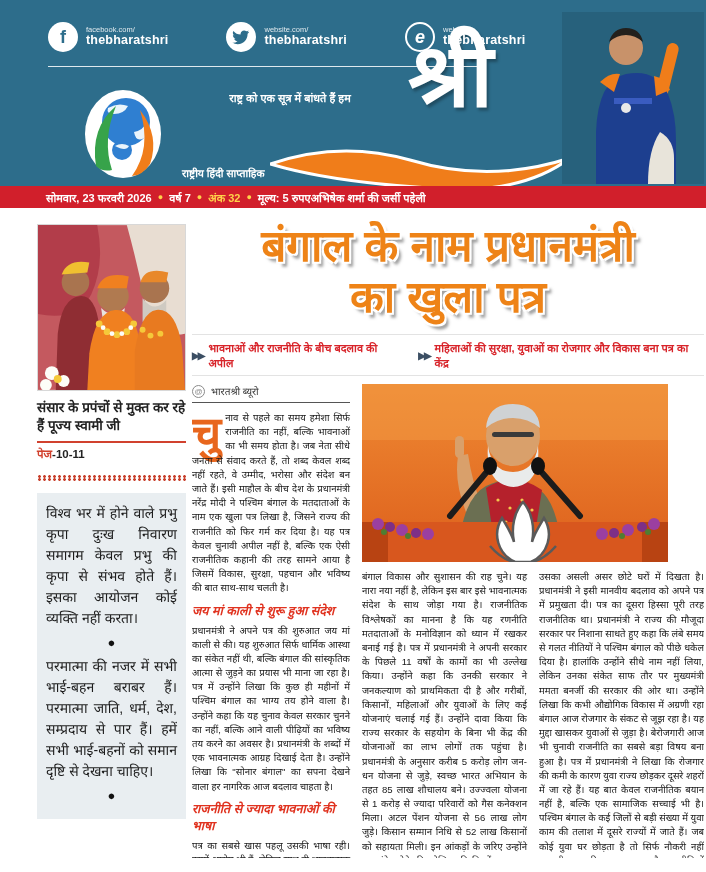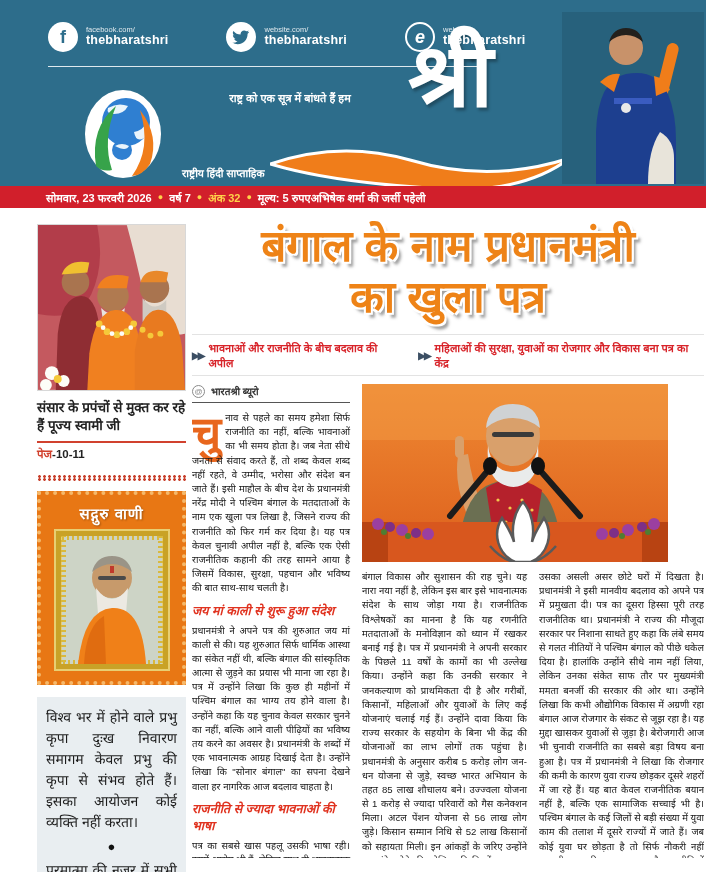--- a/index.html
+++ b/index.html
@@ -65,21 +65,21 @@
   .kicker { display:flex; align-items:center; gap:5px; color:#d8242a; font-weight:bold; font-size:11px; }
   .kicker .arrows { color:#3b4e63; font-size:10px; letter-spacing:-2px; }
 
   .article { margin-top:8px; display:flex; gap:12px; }
   .art-col1 { width:158px; flex:none; }
   .art-right { width:342px; flex:none; }
   .byline { display:flex; align-items:center; gap:6px; padding-bottom:4px; border-bottom:1px solid #555;
             margin-bottom:8px; }
   .byline-icon { width:13px; height:13px; border-radius:50%; border:1.3px solid #8a8a8a; color:#8a8a8a;
                  font-size:8px; display:flex; align-items:center; justify-content:center; }
-  .byline-text { font-size:10px; font-weight:bold; color:#333; }
+  .byline-text { font-size:10px; font-weight:normal; color:#333; }
   .art-p { font-size:9.6px; line-height:1.48; text-align:justify; color:#191919; margin-bottom:6px; }
   .art-h { font-size:12.5px; font-weight:bold; color:#e03320; margin:4px 0 5px;font-style:italic; }
   .dropcap { float:left; font-size:46px; line-height:.82; font-weight:bold; color:#e8661d;
              padding:4px 4px 0 0; }
   .modi-photo { width:306px; height:178px; display:block; margin-bottom:8px; }
   .art-two-cols { display:flex; gap:12px; }
   .art-col2, .art-col3 { width:165px; flex:none; }
   .clip { overflow:hidden; height:474px; }
 </style>
 </head>
@@ -206,36 +206,20 @@
             <circle cx="8" cy="162" r="6"></circle>
         </g>
         <circle cx="20" cy="156" r="4" fill="#f5c93a"></circle>
       </svg>
     </div>
     <div class="side-headline">संसार के प्रपंचों से मुक्त कर रहे हैं पूज्य स्वामी जी</div>
     <div class="side-rule"></div>
     <div class="page-ref"><span class="red">पेज</span><span>-10-11</span></div>
     <div class="zigzag"></div>
 
-    <div class="sadguru-box">
-      <div class="sadguru-title">सद्गुरु वाणी</div>
-      <div class="sadguru-frame">
-        <svg width="100%" height="128" viewBox="0 0 100 128" style="display:block">
-          <rect width="100" height="128" fill="#cdd4c6"></rect>
-          <rect x="0" y="0" width="100" height="128" fill="none" stroke="#d9b93c" stroke-width="8" stroke-dasharray="2 3"></rect>
-          <circle cx="50" cy="42" r="20" fill="#c79a6b"></circle>
-          <path d="M30 36 q4 -16 20 -16 q16 0 20 16 q-10 -8 -20 -8 q-10 0 -20 8z" fill="#9a9487"></path>
-          <rect x="36" y="40" width="28" height="4" rx="2" fill="#4a4a4a"></rect>
-          <path d="M34 52 q16 22 32 0 l-2 26 -28 0z" fill="#ece9e2"></path>
-          <rect x="48" y="30" width="4" height="7" fill="#c0392b"></rect>
-          <path d="M16 128 q6 -54 34 -56 q30 -2 34 56z" fill="#f08018"></path>
-          <path d="M42 80 q-18 10 -20 48 l22 0z" fill="#e06c10"></path>
-        </svg>
-      </div>
-    </div>
 
     <div class="quote-box">
       <div class="quote-p">विश्व भर में होने वाले प्रभु कृपा दुःख निवारण समागम केवल प्रभु की कृपा से संभव होते हैं। इसका आयोजन कोई व्यक्ति नहीं करता।</div>
       <div class="quote-sep">●</div>
       <div class="quote-p">परमात्मा की नजर में सभी भाई-बहन बराबर हैं। परमात्मा जाति, धर्म, देश, सम्प्रदाय से पार हैं। हमें सभी भाई-बहनों को समान दृष्टि से देखना चाहिए।</div>
       <div class="quote-sep">●</div>
 
     </div>
   </div>
 

